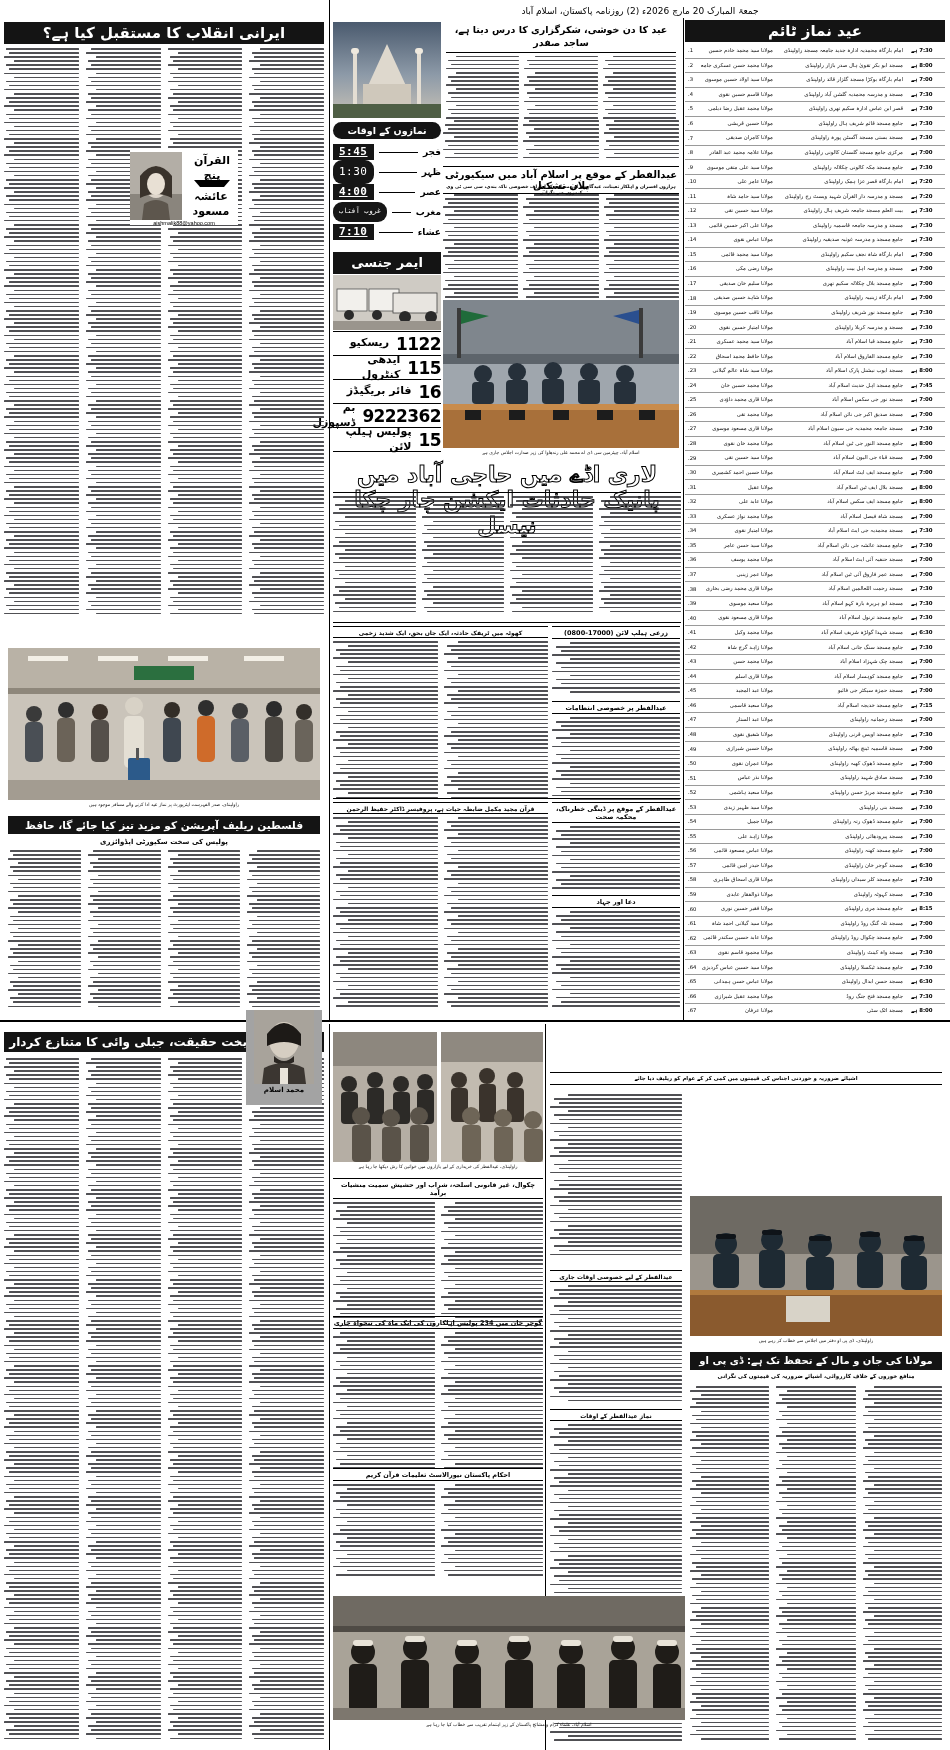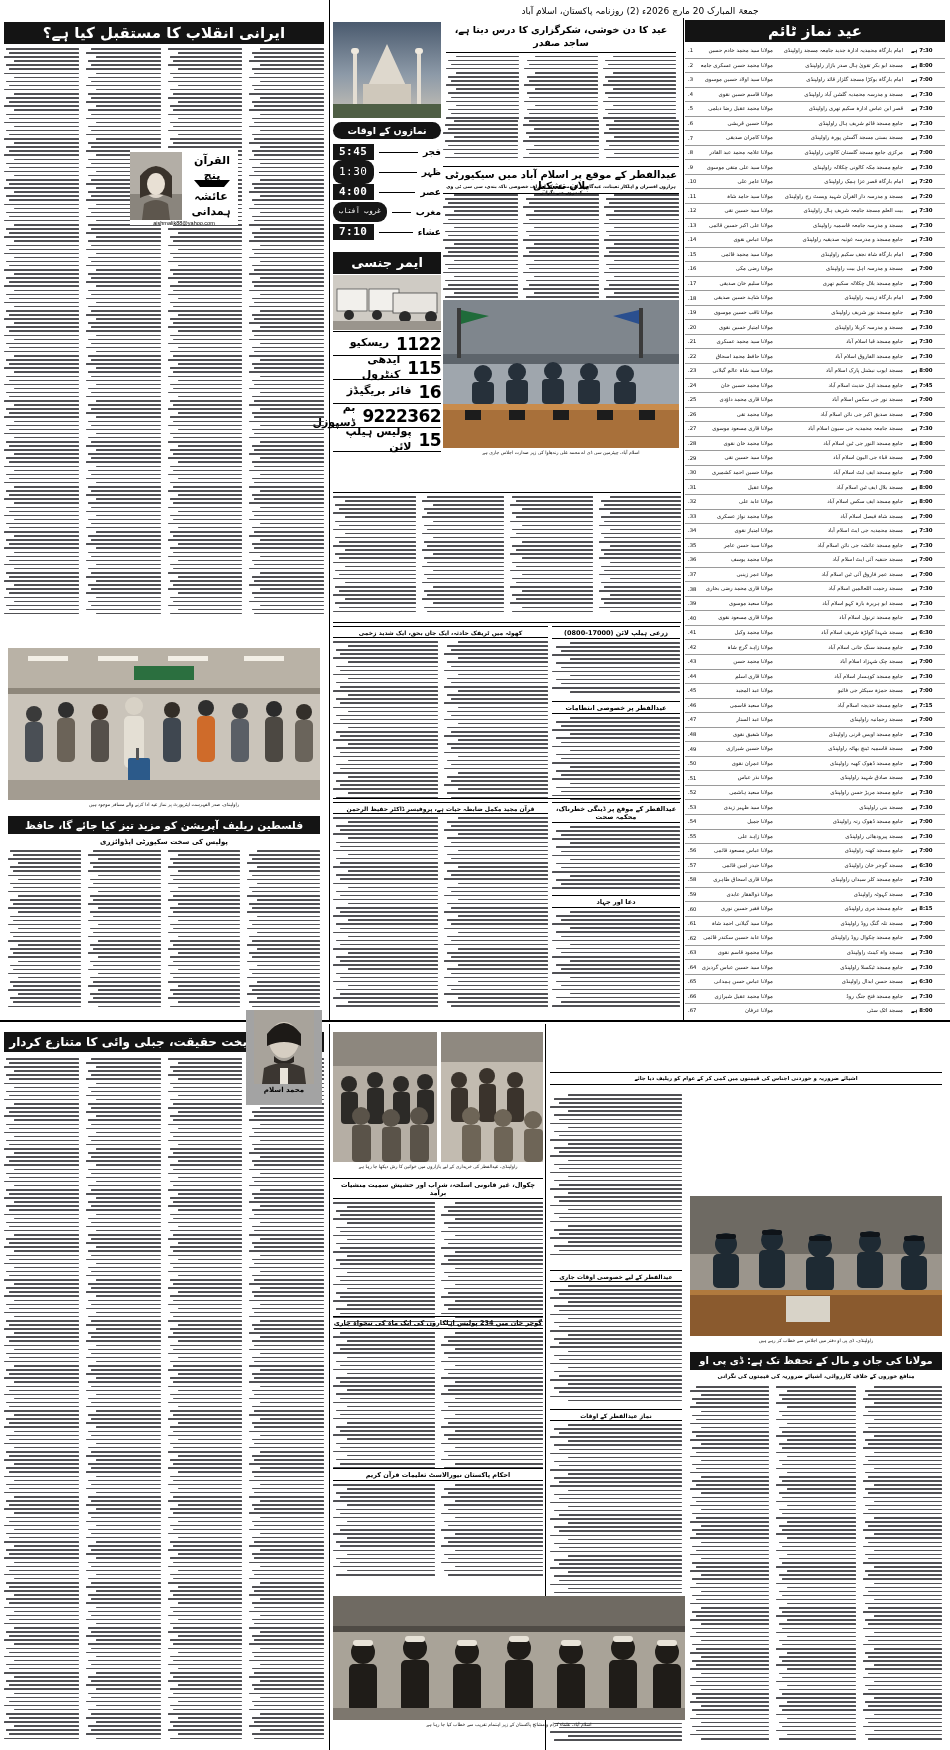--- a/index.html
+++ b/index.html
@@ -58,21 +58,21 @@
 
   
   .pillbadge {
     display:inline-block; background:#161616; color:#fff; font-weight:normal;
     font-family:"DejaVu Sans Mono","Liberation Mono",monospace;
     padding:5px 6px; border-radius:9px; font-size:11px; letter-spacing:0.5px;
   }
   .sqbadge {
     display:inline-block; background:#161616; color:#fff; font-weight:bold;
     font-family:"DejaVu Sans Mono","Liberation Mono",monospace;
-    padding:1px 6px; font-size:11px; letter-spacing:0.5px;
+    padding:1px 6px; font-size:11px; letter-spacing:0.5px;text-decoration:underline;
   }
   .nmrow { display:flex; align-items:center; justify-content:space-between; height:20px; }
   .nmlabel { font-size:9px; font-family:"DejaVu Sans","Liberation Sans",sans-serif; font-weight:bold; direction:rtl; }
   .nmdash { flex:1; border-top:1.2px solid #000; margin:0 5px; height:0; }
 
   
   .emrow { display:flex; align-items:center; border-bottom:1.2px solid #000; height:24px; }
   .emnum { font-family:"DejaVu Sans","Liberation Sans",sans-serif; font-weight:bold; font-size:17px; letter-spacing:-0.6px; padding-left:4px; }
   .emlabel { flex:1; text-align:right; font-family:"DejaVu Sans","Liberation Sans",sans-serif; font-weight:bold; font-size:11px; direction:rtl; padding-right:3px; }
 
@@ -915,20 +915,21 @@
         <rect x="22" y="110" width="16" height="10"></rect>
           <rect x="66" y="110" width="16" height="10"></rect>
         <rect x="110" y="110" width="16" height="10"></rect>
           <rect x="154" y="110" width="16" height="10"></rect>
         <rect x="196" y="110" width="16" height="10"></rect>
       </g>
     </svg>
   </div>
   <div class="cap urdu" style="left:443px; top:450px; width:236px;">اسلام آباد، چیئرمین سی ڈی اے محمد علی رندھاوا کی زیر صدارت اجلاس جاری ہے</div>
 
+  <div class="bighead outline-head" style="position:absolute; left:335px; top:462px; width:344px; font-size:22px; line-height:1.15; letter-spacing:-0.5px;">لاری اڈے میں حاجی آباد میں پانیک حادثات ایکشن چار چکا نیسل</div>
   <div class="hrule" style="left:333px; top:492px; width:348px;"></div>
 
   <div style="position:absolute; left:333px; top:496px; width:348px; height:124px;">
     <div class="fauxcol urdu" style="columns:4; column-gap:6px; height:122px;">
         <div class="ln s4"></div>
         <div class="ln s3"></div>
         <div class="ln s2"></div>
         <div class="ln s1"></div>
         <div class="ln s4"></div>
         <div class="ln s3"></div>
@@ -1893,21 +1894,21 @@
         <rect width="52" height="68" fill="#b3aea6"></rect>
         <rect x="0" y="42" width="52" height="26" fill="#8a857d"></rect>
         <ellipse cx="26" cy="30" rx="13" ry="16" fill="#ded6cb"></ellipse>
         <path d="M10 24 Q26 4 42 24 L42 46 Q26 38 10 46 Z" fill="#3a332c"></path>
         <ellipse cx="26" cy="32" rx="9" ry="11" fill="#e8e0d4"></ellipse>
         <path d="M14 52 Q26 44 38 52 L40 68 L12 68 Z" fill="#5d564d"></path>
       </svg>
     </div>
     <div class="urdu" style="position:absolute; right:0; top:4px; width:52px; text-align:center; font-size:11px; font-weight:bold;">القرآن پنچ</div>
     <div style="position:absolute; right:8px; top:30px; width:36px; height:0; border-top:7px solid #000; border-left:6px solid transparent; border-right:6px solid transparent;"></div>
-    <div class="urdu" style="position:absolute; right:0; top:40px; width:54px; text-align:center; font-size:11px; font-weight:bold;">عائشہ ہمدانی</div>
+    <div class="urdu" style="position:absolute; right:0; top:40px; width:54px; text-align:center; font-size:11px; font-weight:bold;">عائشہ مسعود</div>
     <div style="position:absolute; left:0; top:70px; width:108px; text-align:center; font-size:5.5px; font-family:'Liberation Sans',sans-serif; direction:ltr;">aishmalik88@yahoo.com</div>
   </div>
 
   <div class="photo" style="left:8px; top:648px; width:312px; height:152px;">
     <svg width="312" height="152" viewBox="0 0 312 152" preserveAspectRatio="none">
       <rect width="312" height="152" fill="#cac4ba"></rect>
       <rect x="0" y="0" width="312" height="46" fill="#b9b2a6"></rect>
       <rect x="0" y="40" width="312" height="6" fill="#8e877b"></rect>
 
       <g fill="#f3efe6">

